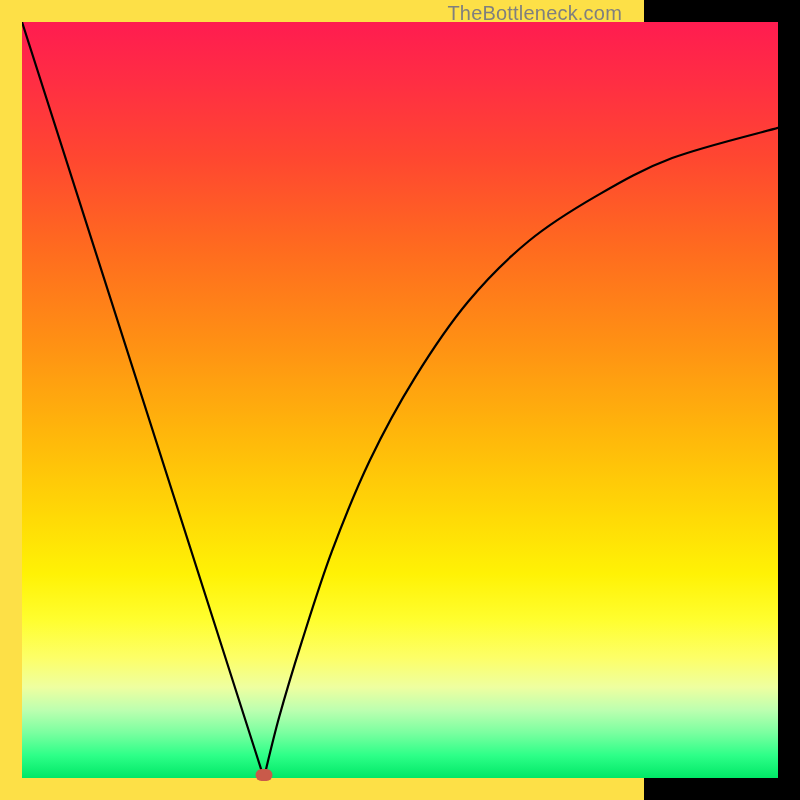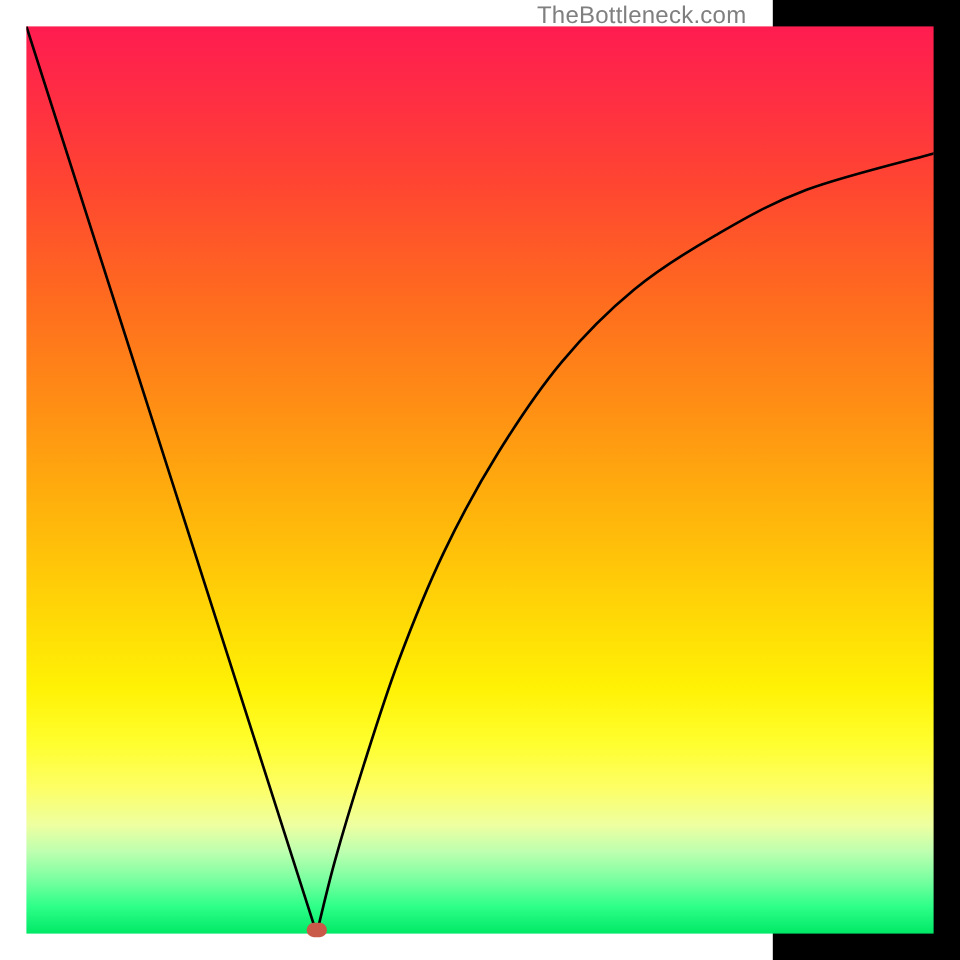--- a/index.html
+++ b/index.html
@@ -8,21 +8,21 @@
     width: 800px;
     height: 800px;
     overflow: hidden;
     background: #000;
     font-family: Arial, Helvetica, sans-serif;
   }
   .chart-container {
     position: relative;
     width: 644px;
     height: 800px;
-    background: #ffffff;
+    background: #fde047;
   }
   .plot-area {
     position: absolute;
     left: 22px;
     top: 22px;
     width: 756px;
     height: 756px;
     background: linear-gradient(to bottom,
       #ff1c50 0%,
       #ff2e43 8%,

